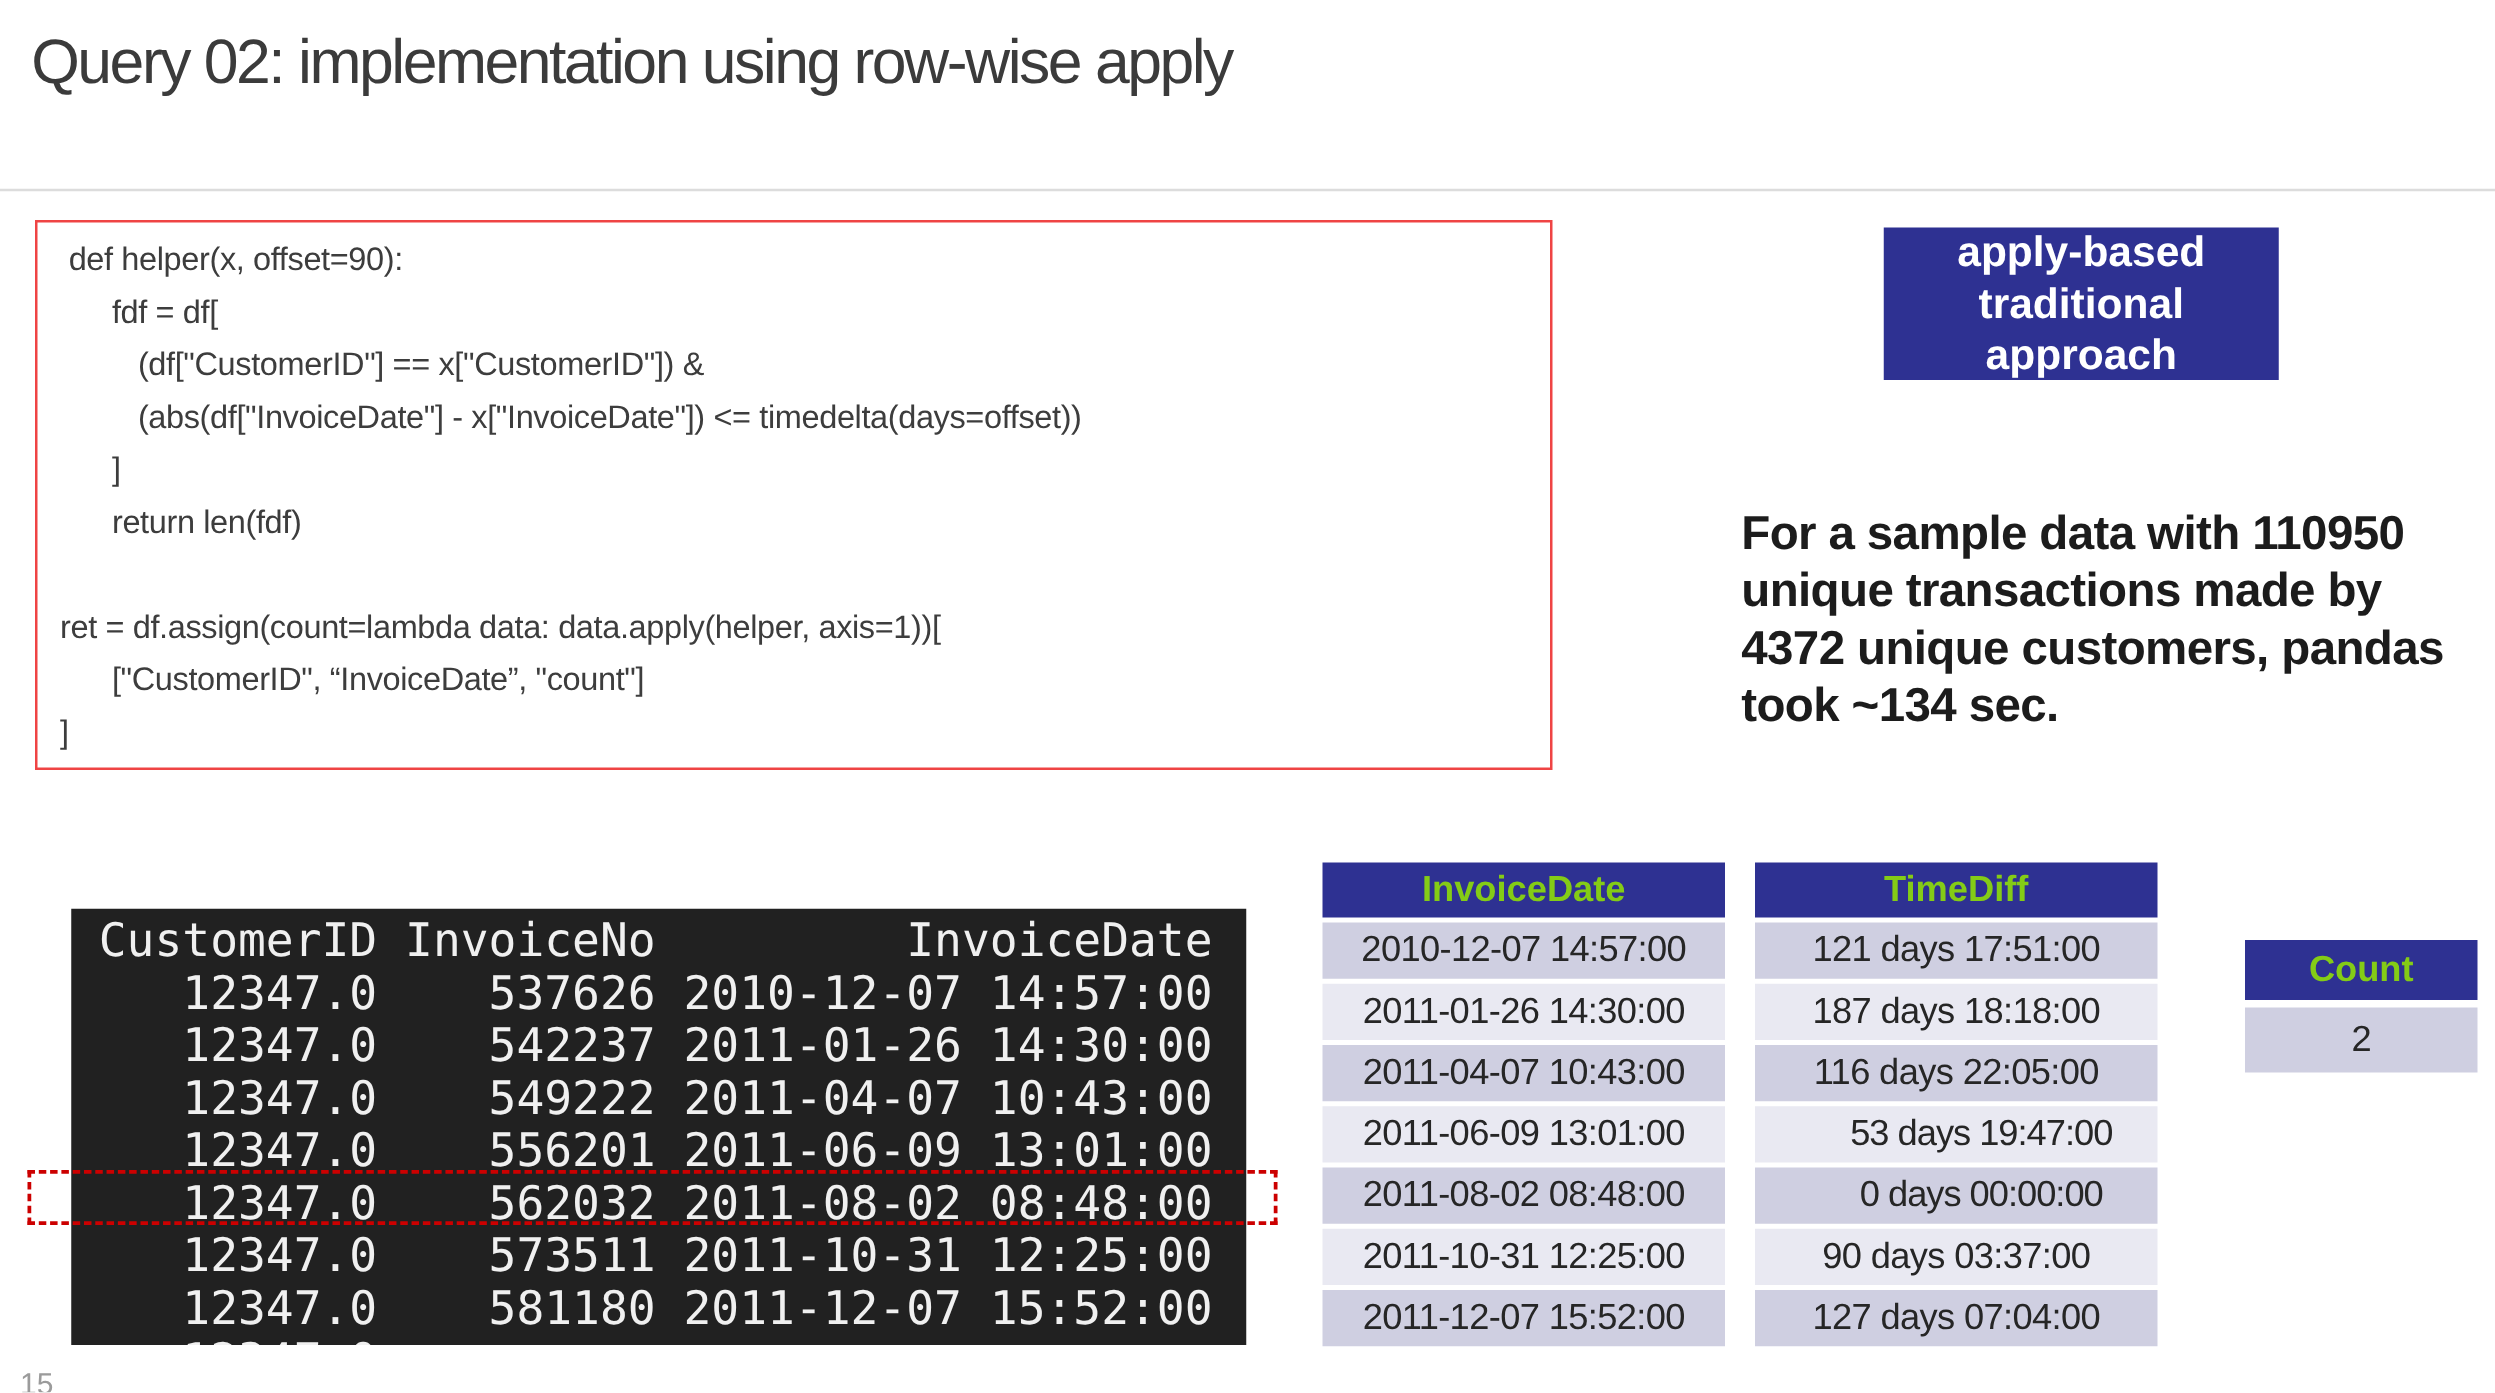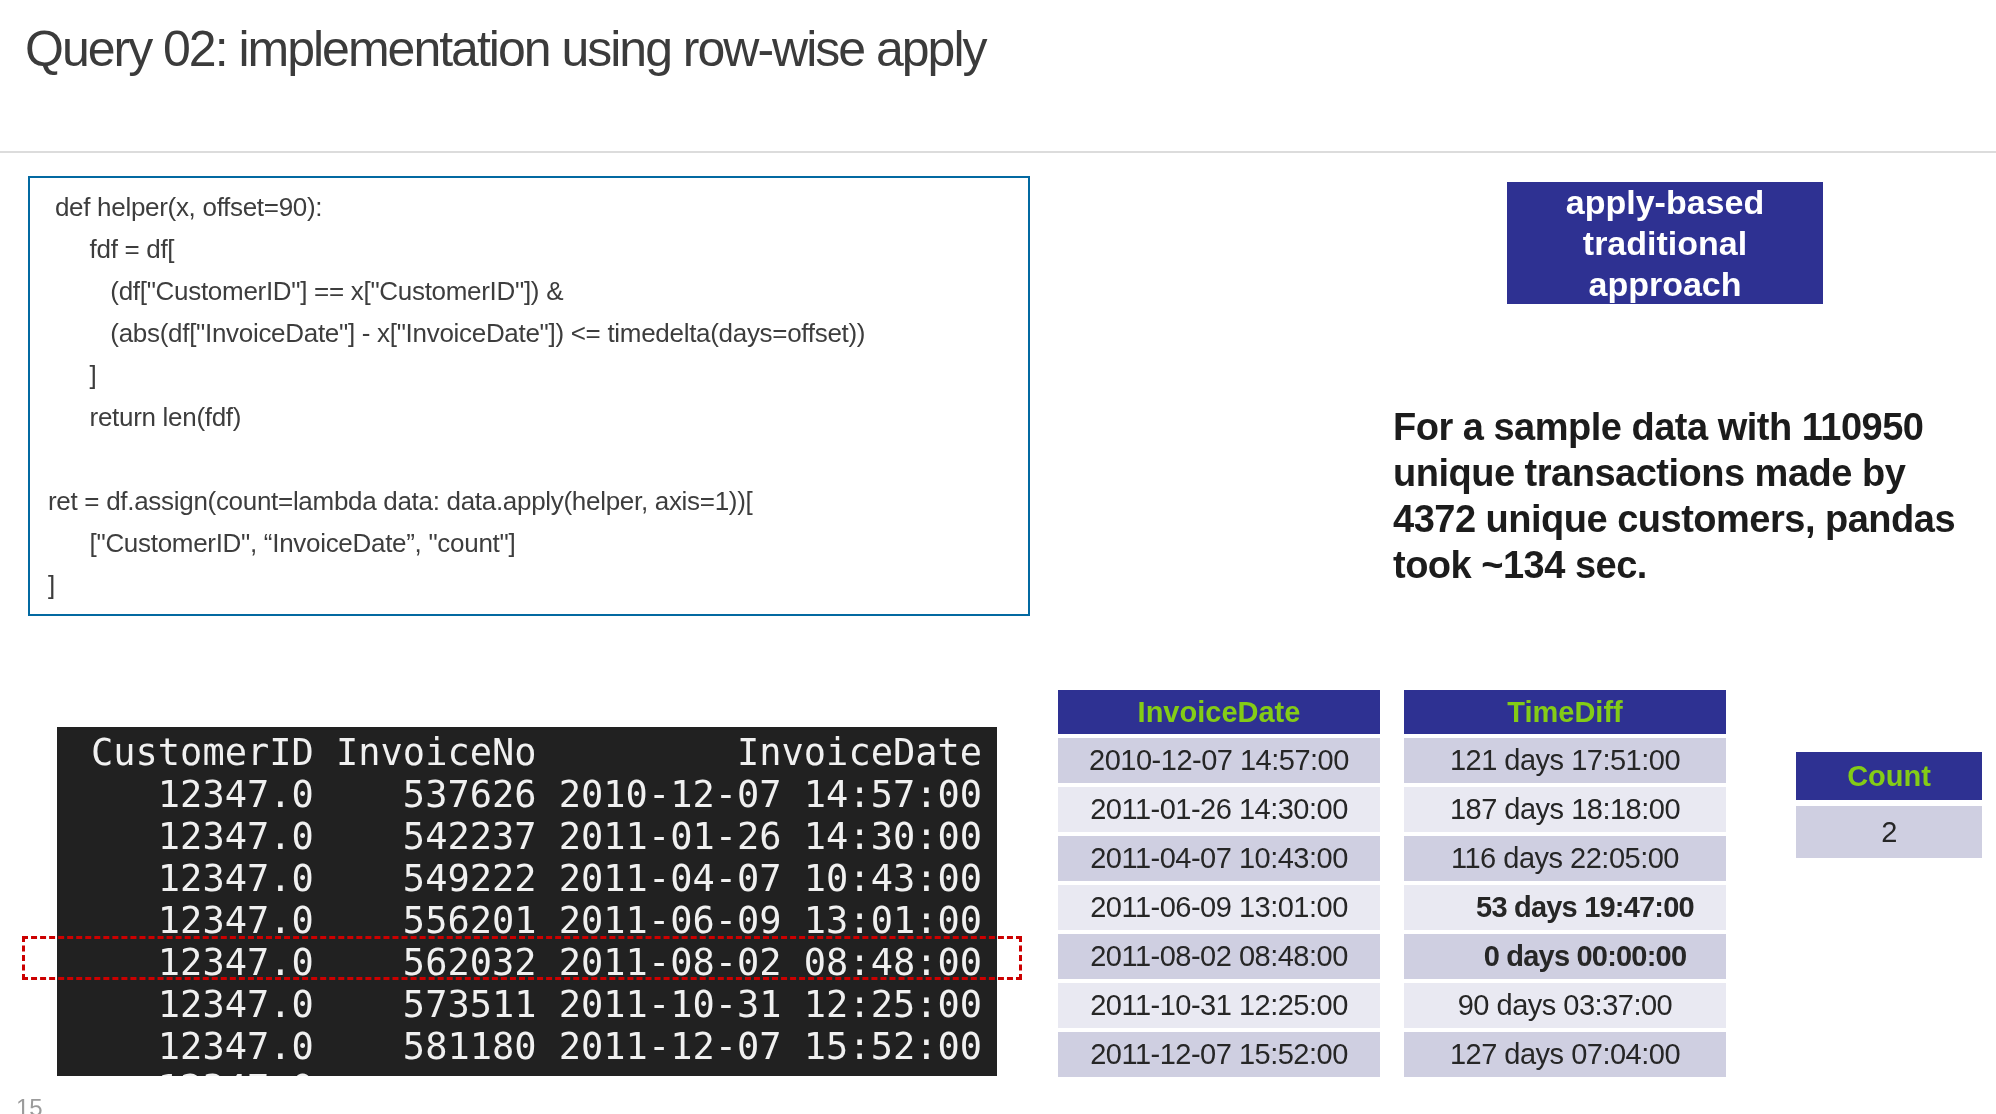--- a/index.html
+++ b/index.html
@@ -15,22 +15,22 @@
     font-size:50px; font-weight:400; letter-spacing:-2px;
     color:#3b3b3b; white-space:nowrap;
   }
 
   .divider {
     position:absolute; left:0; top:151px; width:100%; height:2px;
     background:#dcdcdc;
   }
 
   .code-box {
-    position:absolute; left:28px; top:176px; width:1002px; height:440px;
-    border:2px solid #0369a1; box-sizing:border-box; background:#fff;
+    position:absolute; left:28px; top:176px; width:1214px; height:440px;
+    border:2px solid #ef4444; box-sizing:border-box; background:#fff;
   }
   .code {
     position:absolute; left:18px; top:8px;
     font-size:26px; line-height:42px; color:#3d3d3d;
     letter-spacing:-0.3px; white-space:pre;
   }
 
   .callout {
     position:absolute; left:1507px; top:182px; width:316px; height:122px;
     background:var(--accent-blue,#2E3192); color:#ffffff;
@@ -45,42 +45,42 @@
     color:#1c1c1c; letter-spacing:-0.5px; white-space:pre-line;
   }
 
   .terminal {
     position:absolute; left:57px; top:727px; width:940px; height:349px;
     background:var(--terminal-bg,#212121); overflow:hidden;
     padding:5px 0 0 22px; box-sizing:border-box;
     font-family:"DejaVu Sans Mono", monospace;
     font-size:37px; line-height:42px; color:#f0f0f0;
   }
-  .tline { white-space:pre;margin-left:12px; }
+  .tline { white-space:pre; }
 
   .highlight-rect {
     position:absolute; left:22px; top:936px; width:1000px; height:44px;
     border:3px dashed var(--highlight-red,#CC0000);
     box-sizing:border-box; background:transparent;
   }
 
   .dtable { position:absolute; }
   .thead {
     height:44px; background:var(--accent-blue,#2E3192); color:#84cc16;
     font-weight:bold; font-size:29px;
     display:flex; align-items:center; justify-content:center;
   }
   .tbody .cell {
     height:45px; margin-top:4px;
     display:flex; align-items:center; justify-content:center;
     font-size:29px; color:#262626; letter-spacing:-0.5px;
   }
   .tbody .cell:nth-child(odd)  { background:var(--row-dark,#CFCFE1); }
   .tbody .cell:nth-child(even) { background:var(--row-light,#E9E9F2); }
-  .cell.bold { font-weight:bold; letter-spacing:-0.8px;padding-left:40px; }
+  .cell.bold { font-weight:normal; letter-spacing:-0.8px;padding-left:40px; }
 
   #invoice-table  { left:1058px; top:690px; width:322px; }
   #timediff-table { left:1404px; top:690px; width:322px; }
   #count-table    { left:1764px; top:752px; width:186px;padding-left:32px; }
   #count-table .thead { height:48px; }
   #count-table .cell  { height:52px; margin-top:6px; }
 
   .pagenum {
     position:absolute; left:16px; top:1094px;
     font-size:24px; color:#9b9b9b;

